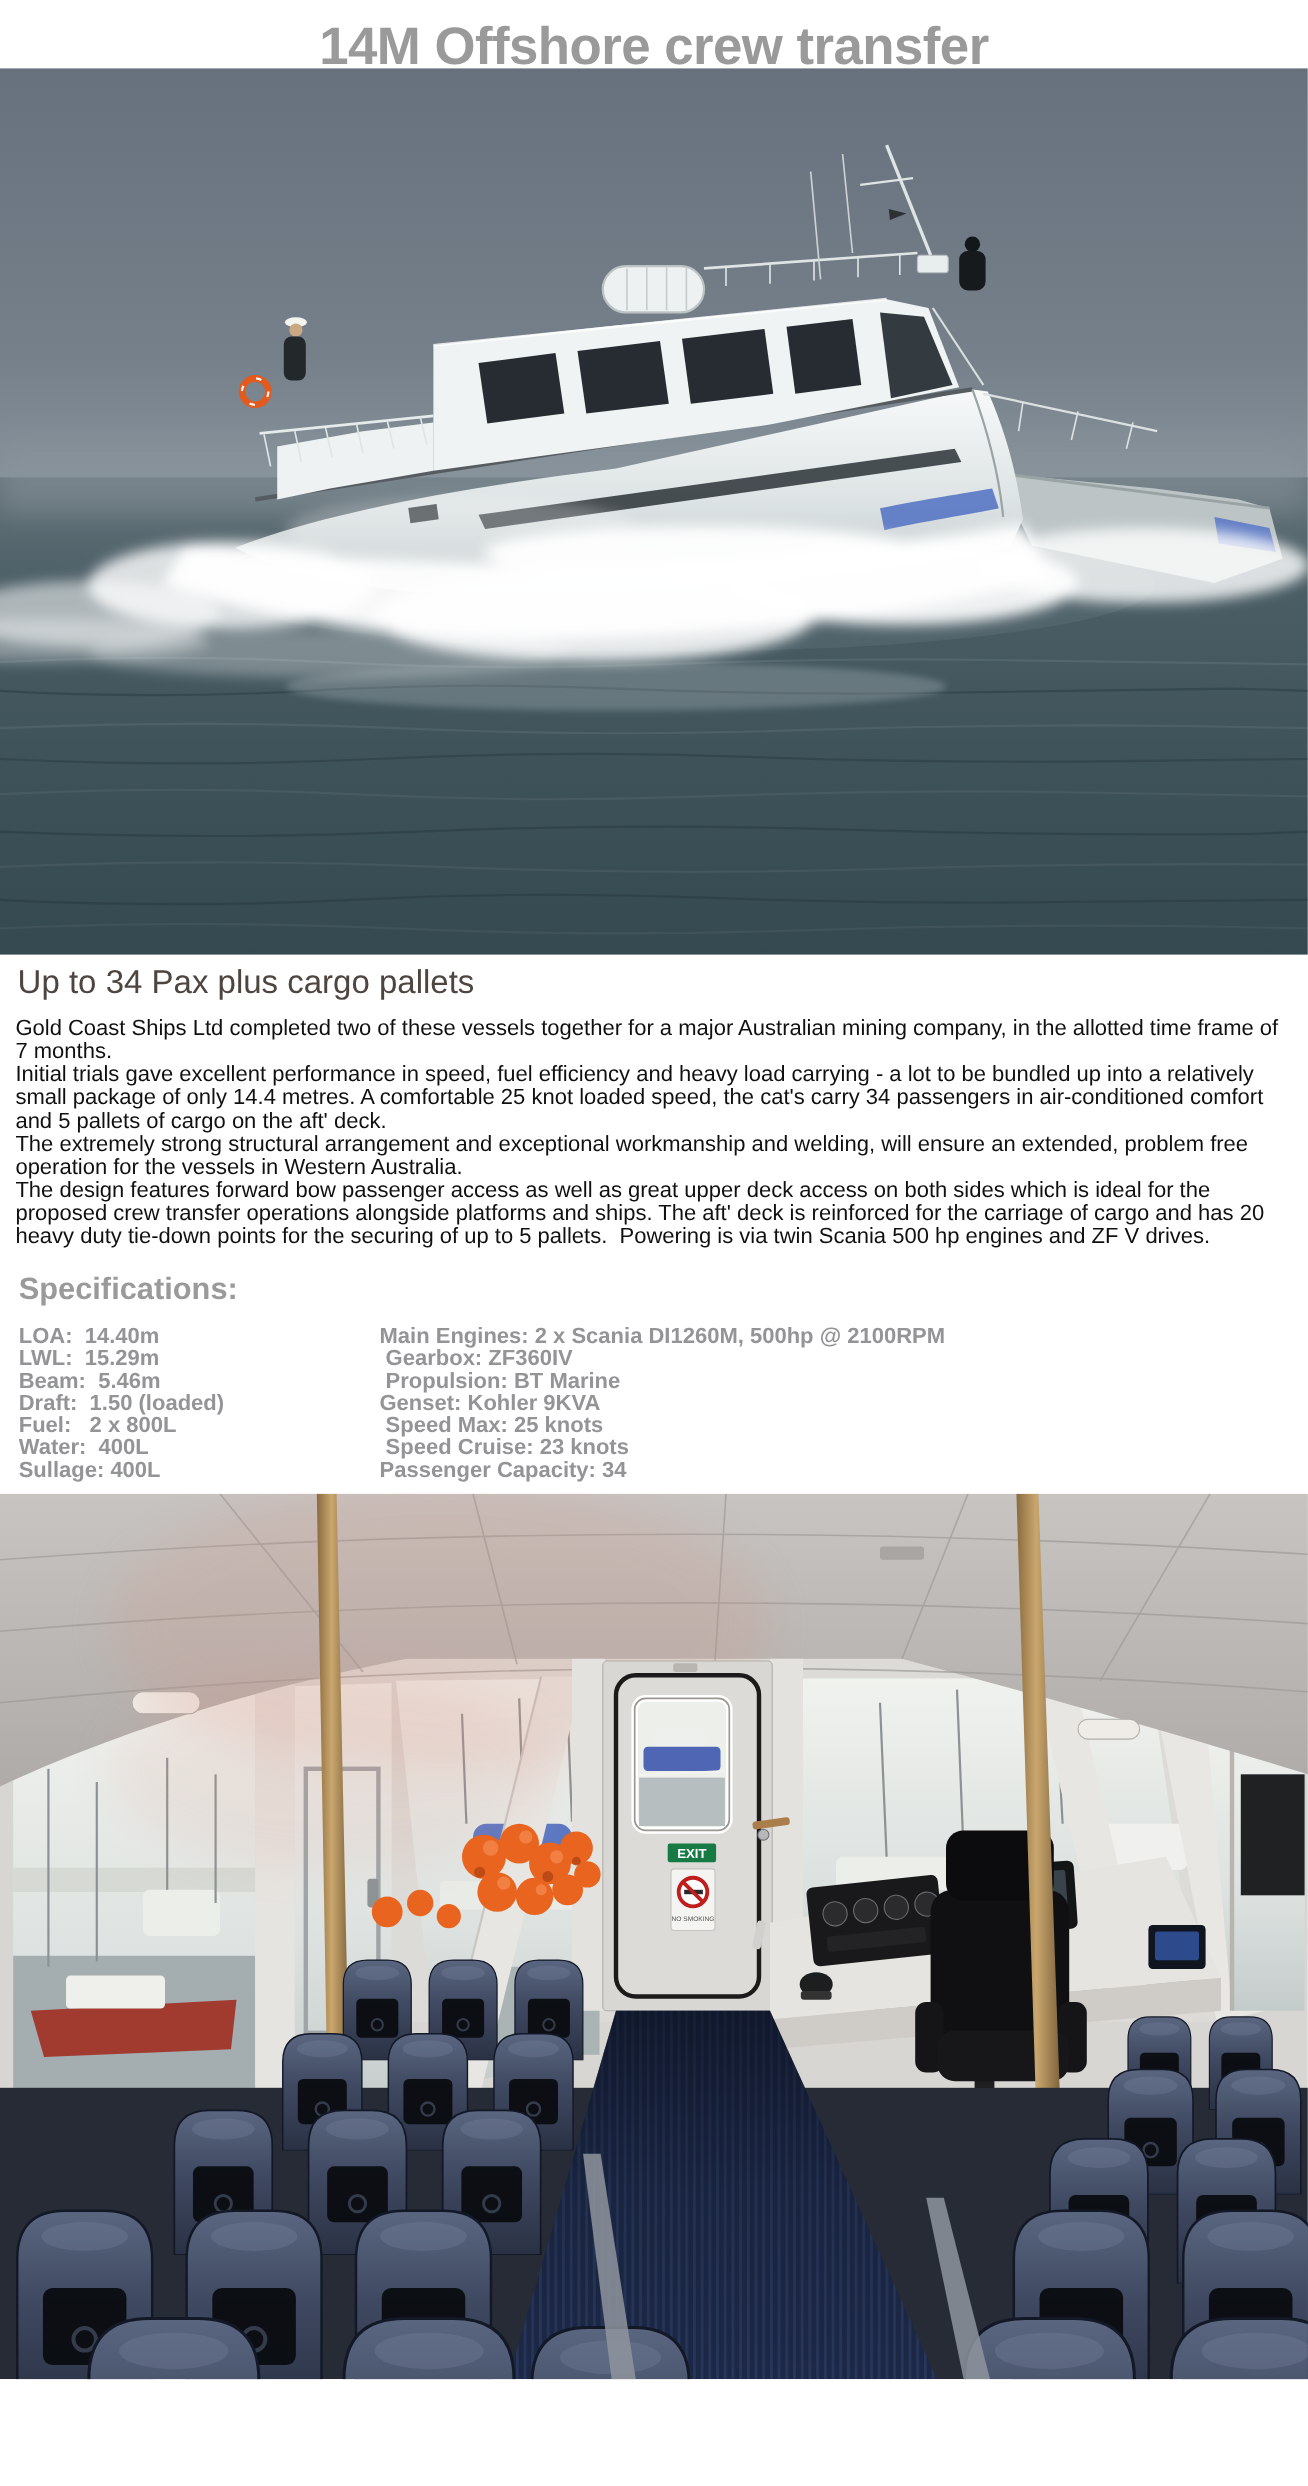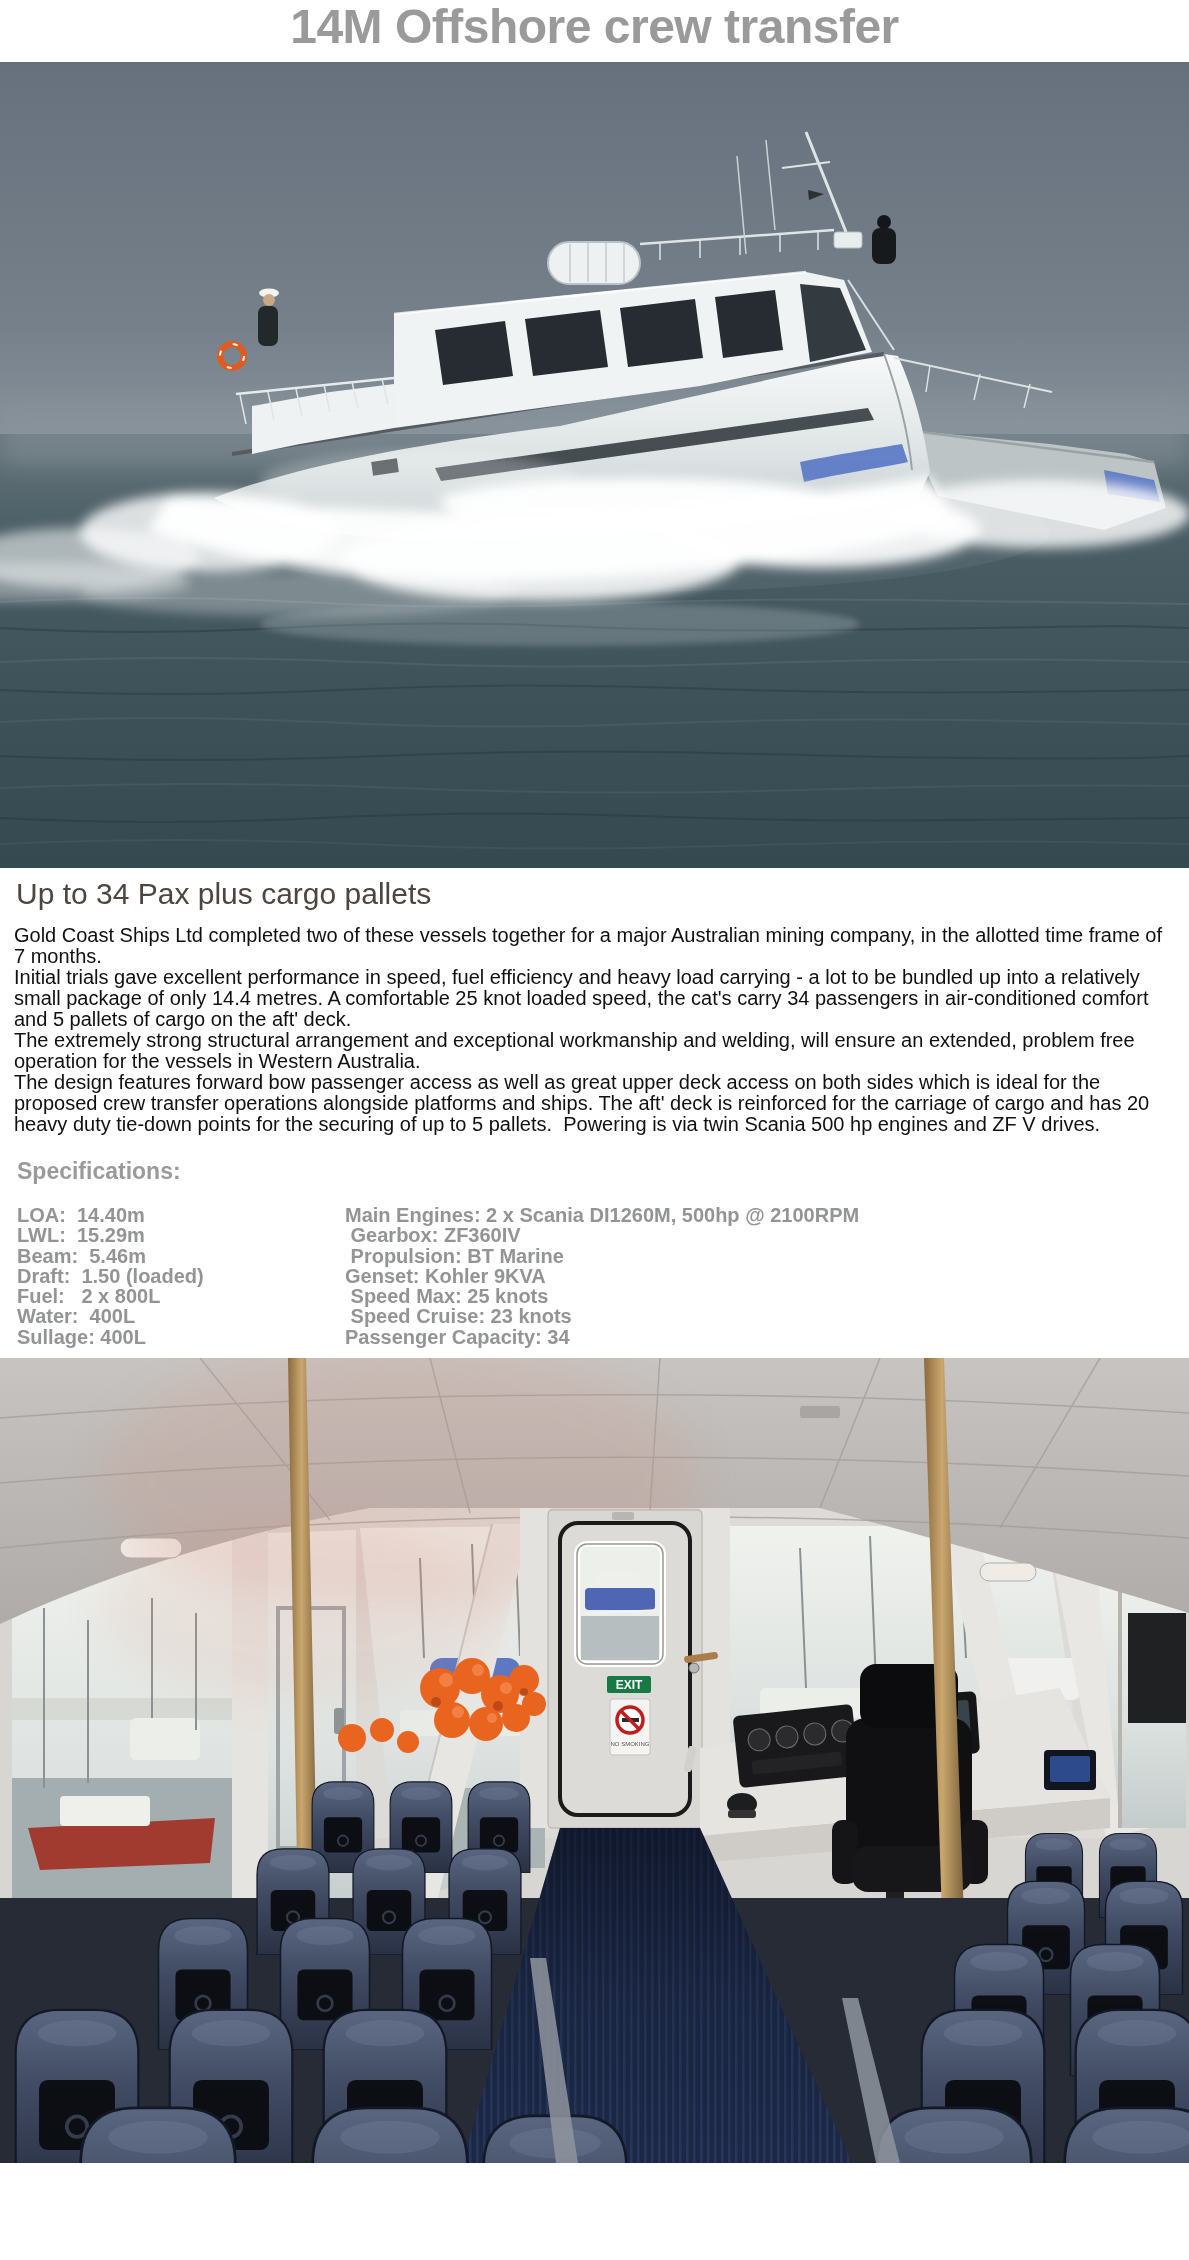--- a/index.html
+++ b/index.html
@@ -1,27 +1,27 @@
 <!DOCTYPE html>
 <html><head>
 <meta charset="utf-8">
 <style>
   html,body{margin:0;padding:0;background:#ffffff;}
   body{width:1189px;font-family:"Liberation Sans","DejaVu Sans",sans-serif;}
   .page{width:1189px;background:#fff;}
   header{height:62px;overflow:hidden;}
-  h1.title{margin:0;padding-top:0;text-align:center;font-size:48px;line-height:54px;
+  h1.title{margin:16px;padding-top:0;text-align:center;font-size:48px;line-height:54px;
            font-weight:bold;color:#9a9a9a;letter-spacing:-0.5px;}
   figure{margin:0;line-height:0;}
   h2.subtitle{margin:9px 0 0 16px;font-size:30px;line-height:34px;font-weight:400;color:#4e4540;}
   .bodytext{padding:0 14px;color:#101010;font-size:20px;line-height:21px;}
   .bodytext p{margin:0;white-space:pre-wrap;}
   .bodytext p.first{margin-top:14px;}
   .bodytext p.spaced{}
-  h3.spec-head{margin:22px 0 0 17px;font-size:23px;line-height:29px;font-weight:bold;color:#9a9a9a;}
+  h3.spec-head{margin:22px 0 0 17px;font-size:28px;line-height:29px;font-weight:bold;color:#9a9a9a;}
   .specs{margin-top:19px;padding-left:17px;font-weight:bold;font-size:20px;line-height:20.3px;color:#939496;}
   .srow{display:flex;}
   .sl{width:328px;white-space:pre;}
   .sr{white-space:pre;}
   .interior-wrap{margin-top:11px;}
 </style>
 </head>
 <body>
 
 <div class="page">

